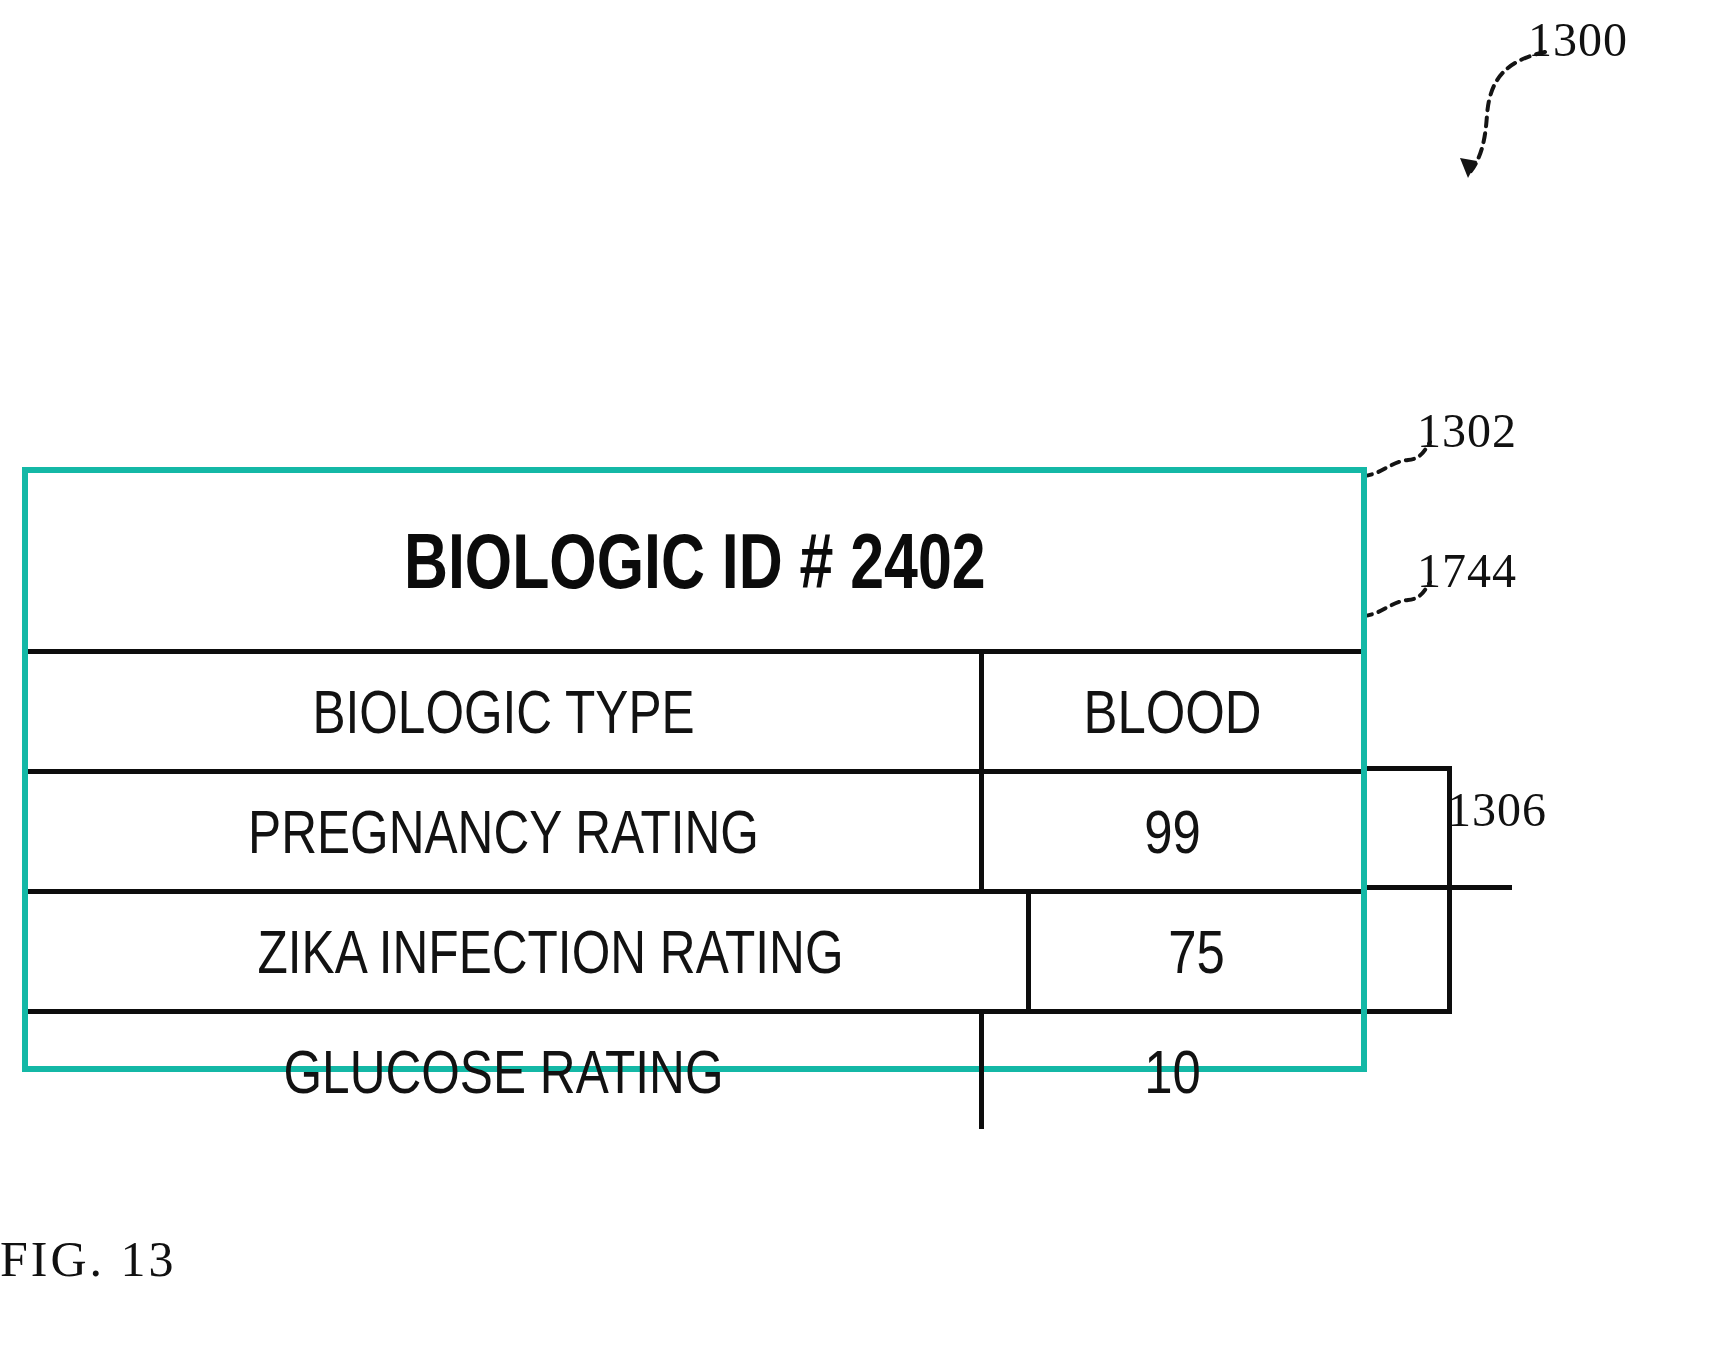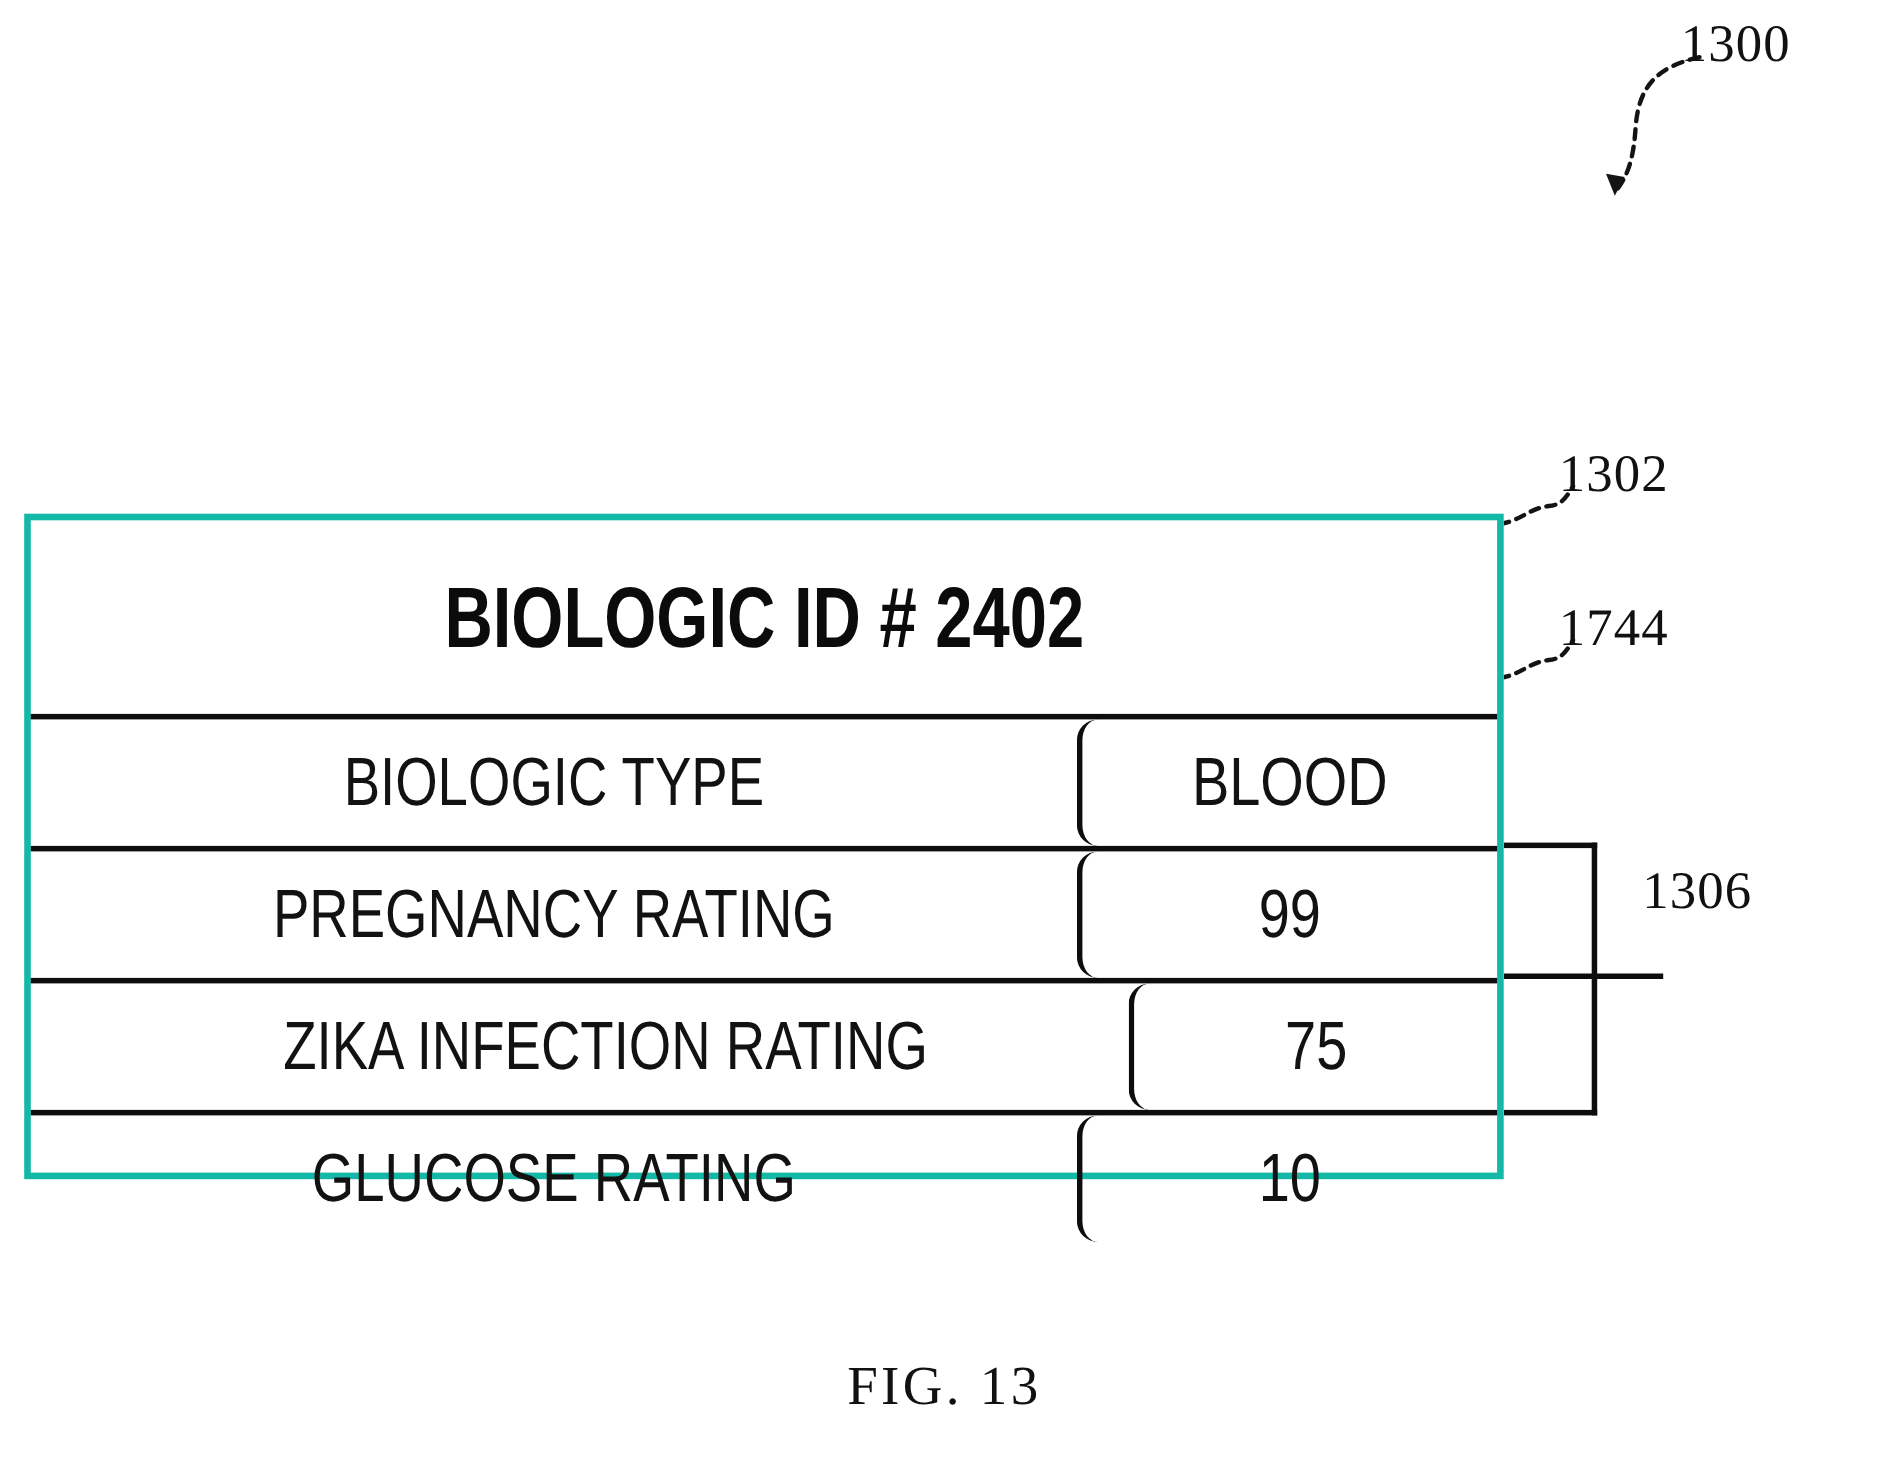--- a/index.html
+++ b/index.html
@@ -26,29 +26,28 @@
     position: absolute;
     font-family: "Liberation Serif", serif;
     font-size: 48px;
     color: #111111;
     letter-spacing: 1px;
     white-space: nowrap;
   }
   #ref-1300 { left: 1528px; top: 12px; }
   #ref-1302 { left: 1417px; top: 403px; }
   #ref-1304 { left: 1417px; top: 543px; }
-  #ref-1306 { left: 1493px; top: 782px; }
+  #ref-1306 { left: 1447px; top: 782px; }
 
   
   .fig-caption {
     position: absolute;
     left: 0;
     top: 1230px;
     width: 1717px;
-    text-align: center;
     font-family: "Liberation Serif", serif;
     font-size: 50px;
     letter-spacing: 3px;
     color: #111111;
   }
 
   
   .table-box {
     position: absolute;
     left: 22px;
@@ -87,21 +86,20 @@
     border-left: 5px solid #0d0d0d;
     align-self: stretch;
     display: flex;
     align-items: center;
     justify-content: center;
     font-family: "Liberation Sans Narrow", "Liberation Sans", sans-serif;
     font-size: 62px;
     transform-origin: center center;
     color: #121212;
     white-space: nowrap;
-    border-radius: 19px;
   }
   .cell-value > span { display: inline-block; transform: scaleX(0.82); }
 
   
   .header-row {
     position: absolute;
     left: 0; top: 0;
     width: 100%;
     height: 176px;
     display: flex;

